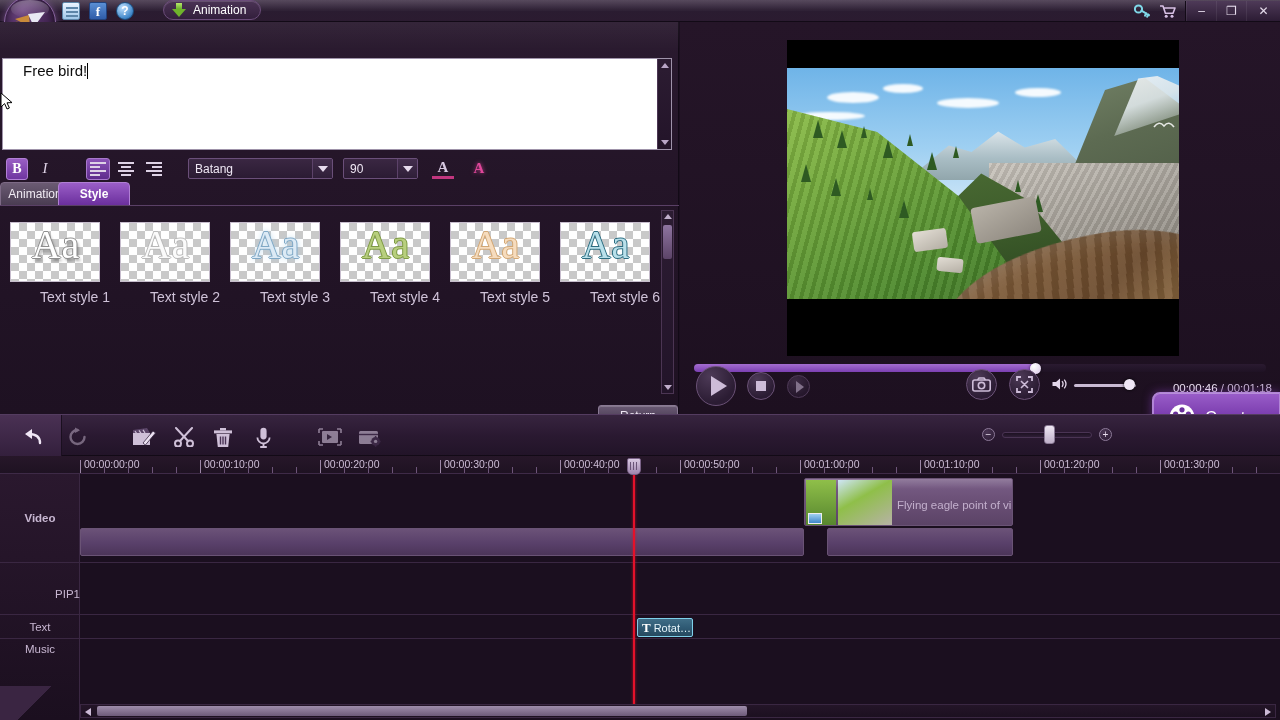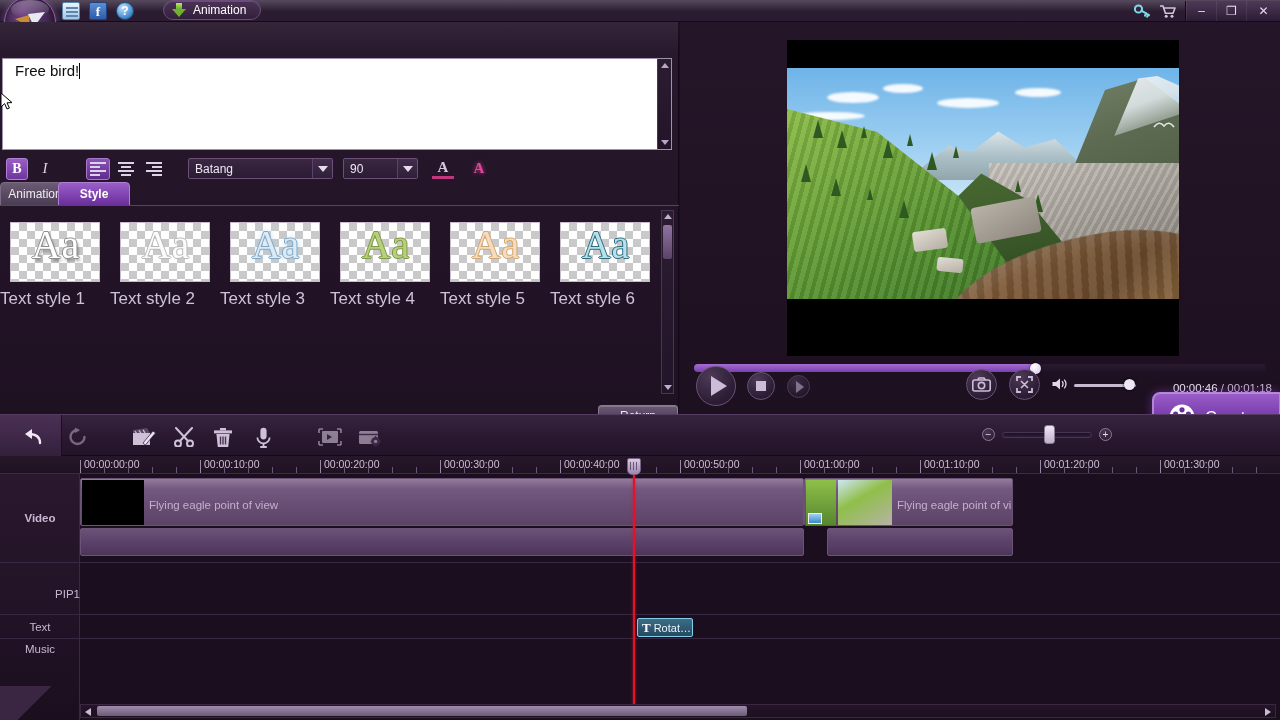--- a/index.html
+++ b/index.html
@@ -84,21 +84,21 @@
     position:absolute; left:0; top:0; width:679px; height:30px;
     background: linear-gradient(180deg, rgba(255,255,255,.05), rgba(255,255,255,0));
   }
   .text-area-wrap {
     position: absolute; left: 2px; top: 36px; width: 670px; height: 92px;
     background: #ffffff; border: 1px solid #9f93aa;
     box-shadow: inset 0 0 0 1px #fff;
   }
   .text-area {
     position:absolute; left:0; top:0; width: 656px; height:90px;
-    padding: 3px 12px; color:#0d0d0d; font-size:15px; line-height:18px;
+    padding: 3px 20px; color:#0d0d0d; font-size:15px; line-height:18px;
     font-family:"Liberation Sans", sans-serif; background:#fff; outline:none;
     white-space: pre-wrap; overflow: hidden;
   }
   .caret { display:inline-block; width:1px; height:16px; background:#000; vertical-align:-3px; }
   .ta-scroll {
     position:absolute; right:0; top:0; width:14px; height:90px;
     background: linear-gradient(180deg,#2c1c32,#231429);
     border-left:1px solid #4b3553;
   }
   .ta-scroll .ar { position:absolute; left:3px; width:0;height:0; }
@@ -152,21 +152,21 @@
     background-image:
       linear-gradient(45deg,#c9c9c9 25%, transparent 25%, transparent 75%, #c9c9c9 75%),
       linear-gradient(45deg,#c9c9c9 25%, #fff 25%, #fff 75%, #c9c9c9 75%);
     background-size: 16px 16px; background-position: 0 0, 8px 8px;
     position:relative; overflow:hidden; margin:0 auto;
   }
   .thumb .aa {
     position:absolute; left:0; top:-2px; width:90px; text-align:center;
     font-family:"Liberation Serif", serif; font-size:40px; letter-spacing:1px;
   }
-  .st-label { text-align:left; font-size:17px; color:#cfc2d8; margin-top:7px; }
+  .st-label { text-align:right; font-size:14px; color:#cfc2d8; margin-top:7px; }
   .styles-scroll {
     position:absolute; right:4px; top:188px; width:13px; height:184px;
     background:linear-gradient(180deg,#2c1c32,#221429); border:1px solid #4b3553;
   }
   .styles-scroll .thumbbar {
     position:absolute; left:1px; top:14px; width:9px; height:34px;
     background:linear-gradient(180deg,#8e74a0,#5c4468); border-radius:2px;
   }
   .styles-scroll .ar { position:absolute; left:2px; width:0;height:0; }
   .styles-scroll .up { top:3px; border-left:4px solid transparent;border-right:4px solid transparent;border-bottom:5px solid #c0aecb; }
@@ -728,25 +728,20 @@
     <div class="head-col"></div>
     <div class="row-sep" style="top:106px;"></div>
     <div class="row-sep" style="top:158px;"></div>
     <div class="row-sep" style="top:182px;"></div>
 
     <div class="track-head" style="top:56px;font-weight:bold;">Video</div>
     <div class="track-head" style="top:132px;text-align:right;">PIP1</div>
     <div class="track-head" style="top:165px;">Text</div>
     <div class="track-head" style="top:187px;">Music</div>
 
-    <div class="clip" style="left:80px;top:22px;width:724px;height:48px;">
-      <div class="cap"></div>
-      <div class="clip-thumb"></div>
-      <span class="cname" style="left:68px;">Flying eagle point of view</span>
-    </div>
     <div class="audio-band" style="left:80px;top:72px;width:724px;height:28px;"></div>
 
     <div class="clip" style="left:804px;top:22px;width:209px;height:48px;">
       <div class="cap"></div>
       <div class="clip-thumb" style="width:30px;background:linear-gradient(180deg,#8fbf49,#56852e);">
         <div style="position:absolute;left:2px;bottom:2px;width:14px;height:11px;background:linear-gradient(180deg,#9fd0f2,#3f86c8);border:1px solid #eee;"></div>
       </div>
       <div class="clip-thumb" style="left:33px;width:54px;background:linear-gradient(150deg,#cfe6f7 0%,#8fbf49 40%,#b8b2a8 100%);"></div>
       <span class="cname" style="left:92px;">Flying eagle point of vi…</span>
     </div>

